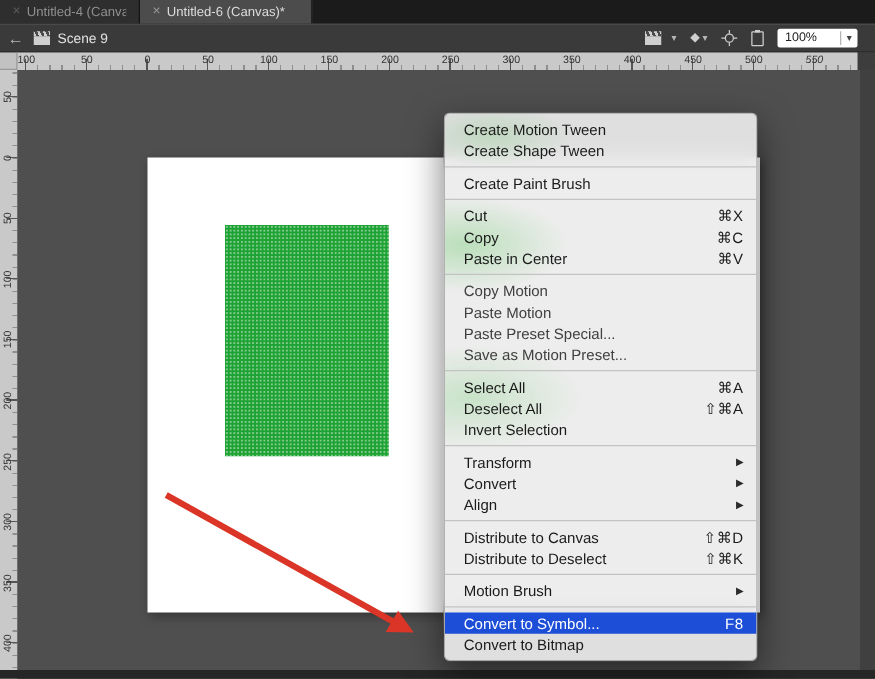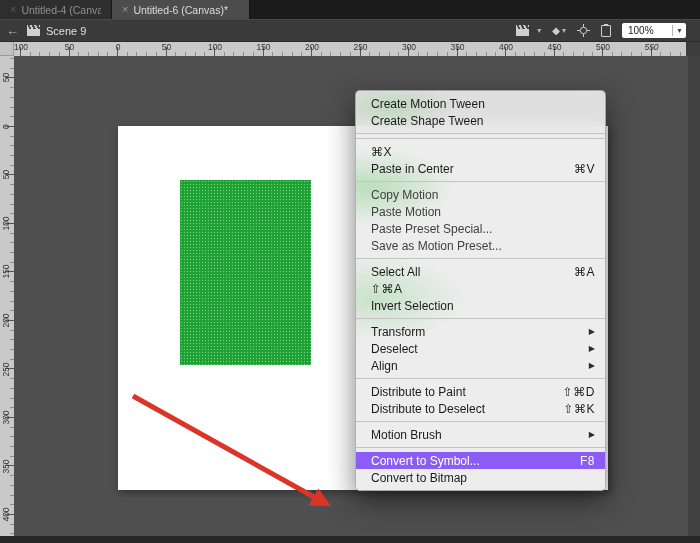--- a/index.html
+++ b/index.html
@@ -177,23 +177,31 @@
   <div class="bottom-strip"></div>
 
   <div class="context-menu">
       <div class="menu-item">
         <span class="mi-label">Create Motion Tween</span>
       </div>
       <div class="menu-item">
         <span class="mi-label">Create Shape Tween</span>
       </div>
       <div class="menu-sep"></div>
-      <div class="menu-sep"></div>
-      <div class="menu-item">
+      <div class="menu-item">
+        <span class="mi-label">Create Paint Brush</span>
+      </div>
+      <div class="menu-sep"></div>
+      <div class="menu-item">
+        <span class="mi-label">Cut</span>
         <span class="mi-shortcut">⌘X</span>
+      </div>
+      <div class="menu-item">
+        <span class="mi-label">Copy</span>
+        <span class="mi-shortcut">⌘C</span>
       </div>
       <div class="menu-item">
         <span class="mi-label">Paste in Center</span>
         <span class="mi-shortcut">⌘V</span>
       </div>
       <div class="menu-sep"></div>
       <div class="menu-item disabled">
         <span class="mi-label">Copy Motion</span>
       </div>
       <div class="menu-item disabled">
@@ -204,54 +212,55 @@
       </div>
       <div class="menu-item disabled">
         <span class="mi-label">Save as Motion Preset...</span>
       </div>
       <div class="menu-sep"></div>
       <div class="menu-item">
         <span class="mi-label">Select All</span>
         <span class="mi-shortcut">⌘A</span>
       </div>
       <div class="menu-item">
+        <span class="mi-label">Deselect All</span>
         <span class="mi-shortcut">⇧⌘A</span>
       </div>
       <div class="menu-item">
         <span class="mi-label">Invert Selection</span>
       </div>
       <div class="menu-sep"></div>
       <div class="menu-item">
         <span class="mi-label">Transform</span>
         <span class="mi-sub">▶</span>
       </div>
       <div class="menu-item">
-        <span class="mi-label">Deselect</span>
+        <span class="mi-label">Convert</span>
         <span class="mi-sub">▶</span>
       </div>
       <div class="menu-item">
         <span class="mi-label">Align</span>
         <span class="mi-sub">▶</span>
       </div>
       <div class="menu-sep"></div>
       <div class="menu-item">
-        <span class="mi-label">Distribute to Paint</span>
+        <span class="mi-label">Distribute to Canvas</span>
         <span class="mi-shortcut">⇧⌘D</span>
       </div>
       <div class="menu-item">
         <span class="mi-label">Distribute to Deselect</span>
         <span class="mi-shortcut">⇧⌘K</span>
       </div>
       <div class="menu-sep"></div>
       <div class="menu-item">
         <span class="mi-label">Motion Brush</span>
         <span class="mi-sub">▶</span>
       </div>
       <div class="menu-sep"></div>
-      <div class="menu-item highlighted" style="background: #8b5cf6;">
+      <div class="menu-item highlighted" style="background: #1d4ed8;">
         <span class="mi-label">Convert to Symbol...</span>
         <span class="mi-shortcut">F8</span>
       </div>
       <div class="menu-item">
         <span class="mi-label">Convert to Bitmap</span>
       </div>
     </div>
 
   <svg class="arrow-overlay" viewBox="0 0 700 543">
     <line class="arrow-stroke" x1="133" y1="396" x2="314" y2="497" stroke="#da3526" stroke-width="5"></line>

